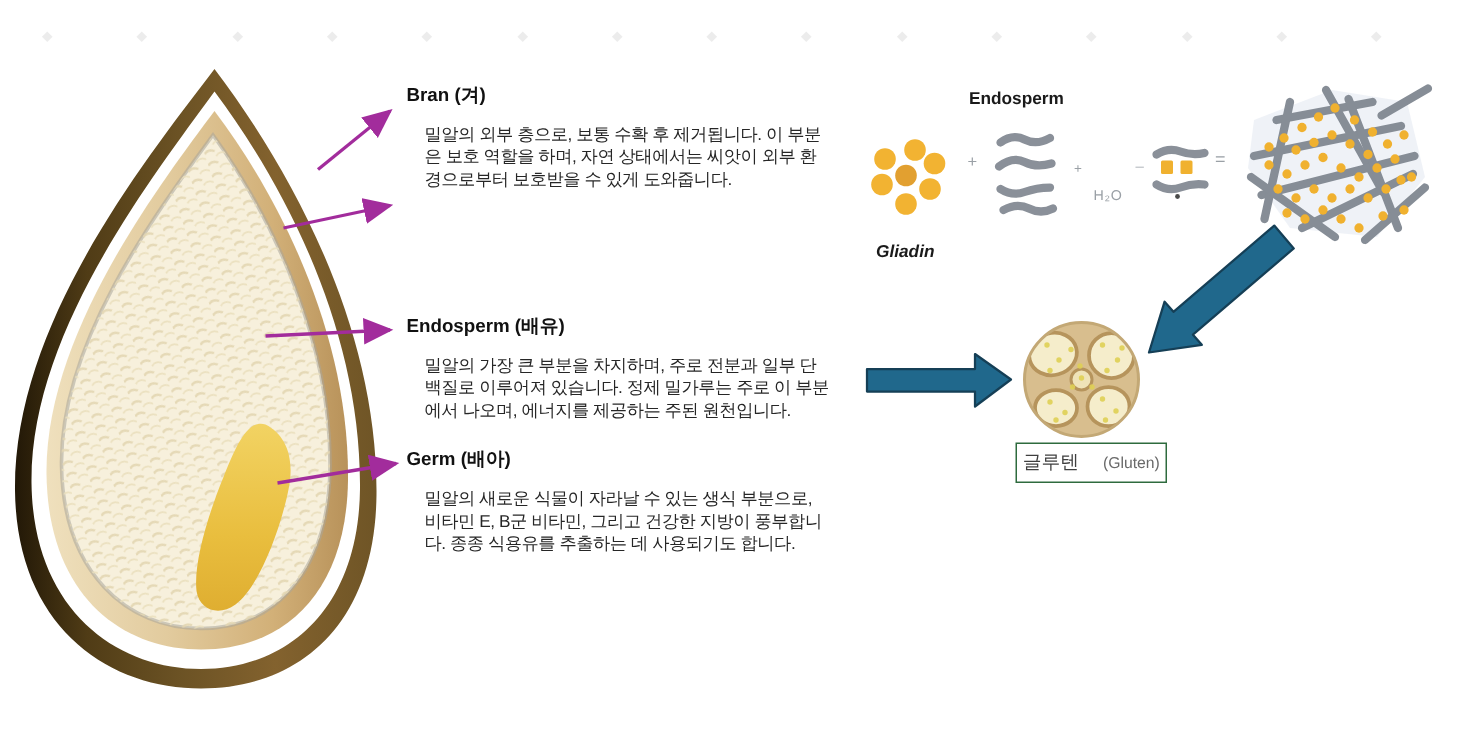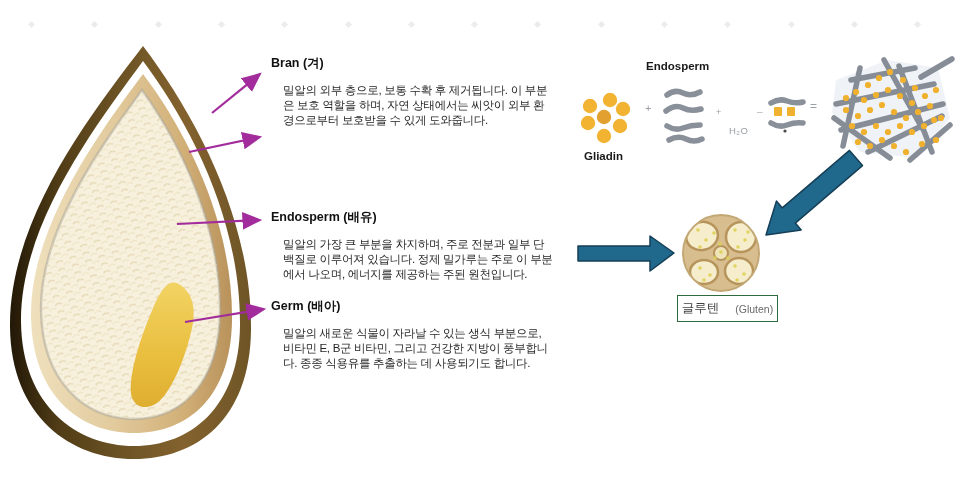--- a/index.html
+++ b/index.html
@@ -18,21 +18,21 @@
   .abs{position:absolute;}
   
   .eq-label{position:absolute;font-size:11.5px;font-weight:bold;color:#1a1a1a;}
   .eq-op{position:absolute;color:#9aa0a6;}
   #op-plus1{left:645px;top:102px;font-size:11px;}
   #op-plus2{left:716px;top:107px;font-size:9px;}
   #op-water{left:729px;top:106px;font-size:9.5px;letter-spacing:.5px;margin-top:19px;}
   #op-dash {left:757px;top:106px;font-size:10px;color:#b3b8bd;}
   #op-equals{left:810px;top:99px;font-size:12px;}
   #glutenin-label{left:646px;top:60px;}
-  #gliadin-label{left:584px;top:150px;}
+  #gliadin-label{left:584px;top:162px;font-style:italic;}
   
   .gluten-box{position:absolute;left:677px;top:295px;width:99px;height:25px;
               border:1.5px solid #2E6B3E;background:#fff;display:flex;align-items:center;
               justify-content:center;gap:16px;}
   .gluten-box .ko{font-size:12.5px;color:#3f3f3f;}
   .gluten-box .en{font-size:10.5px;color:#6a6a6a;text-align:center;}
 </style>
 </head>
 <body>
 

